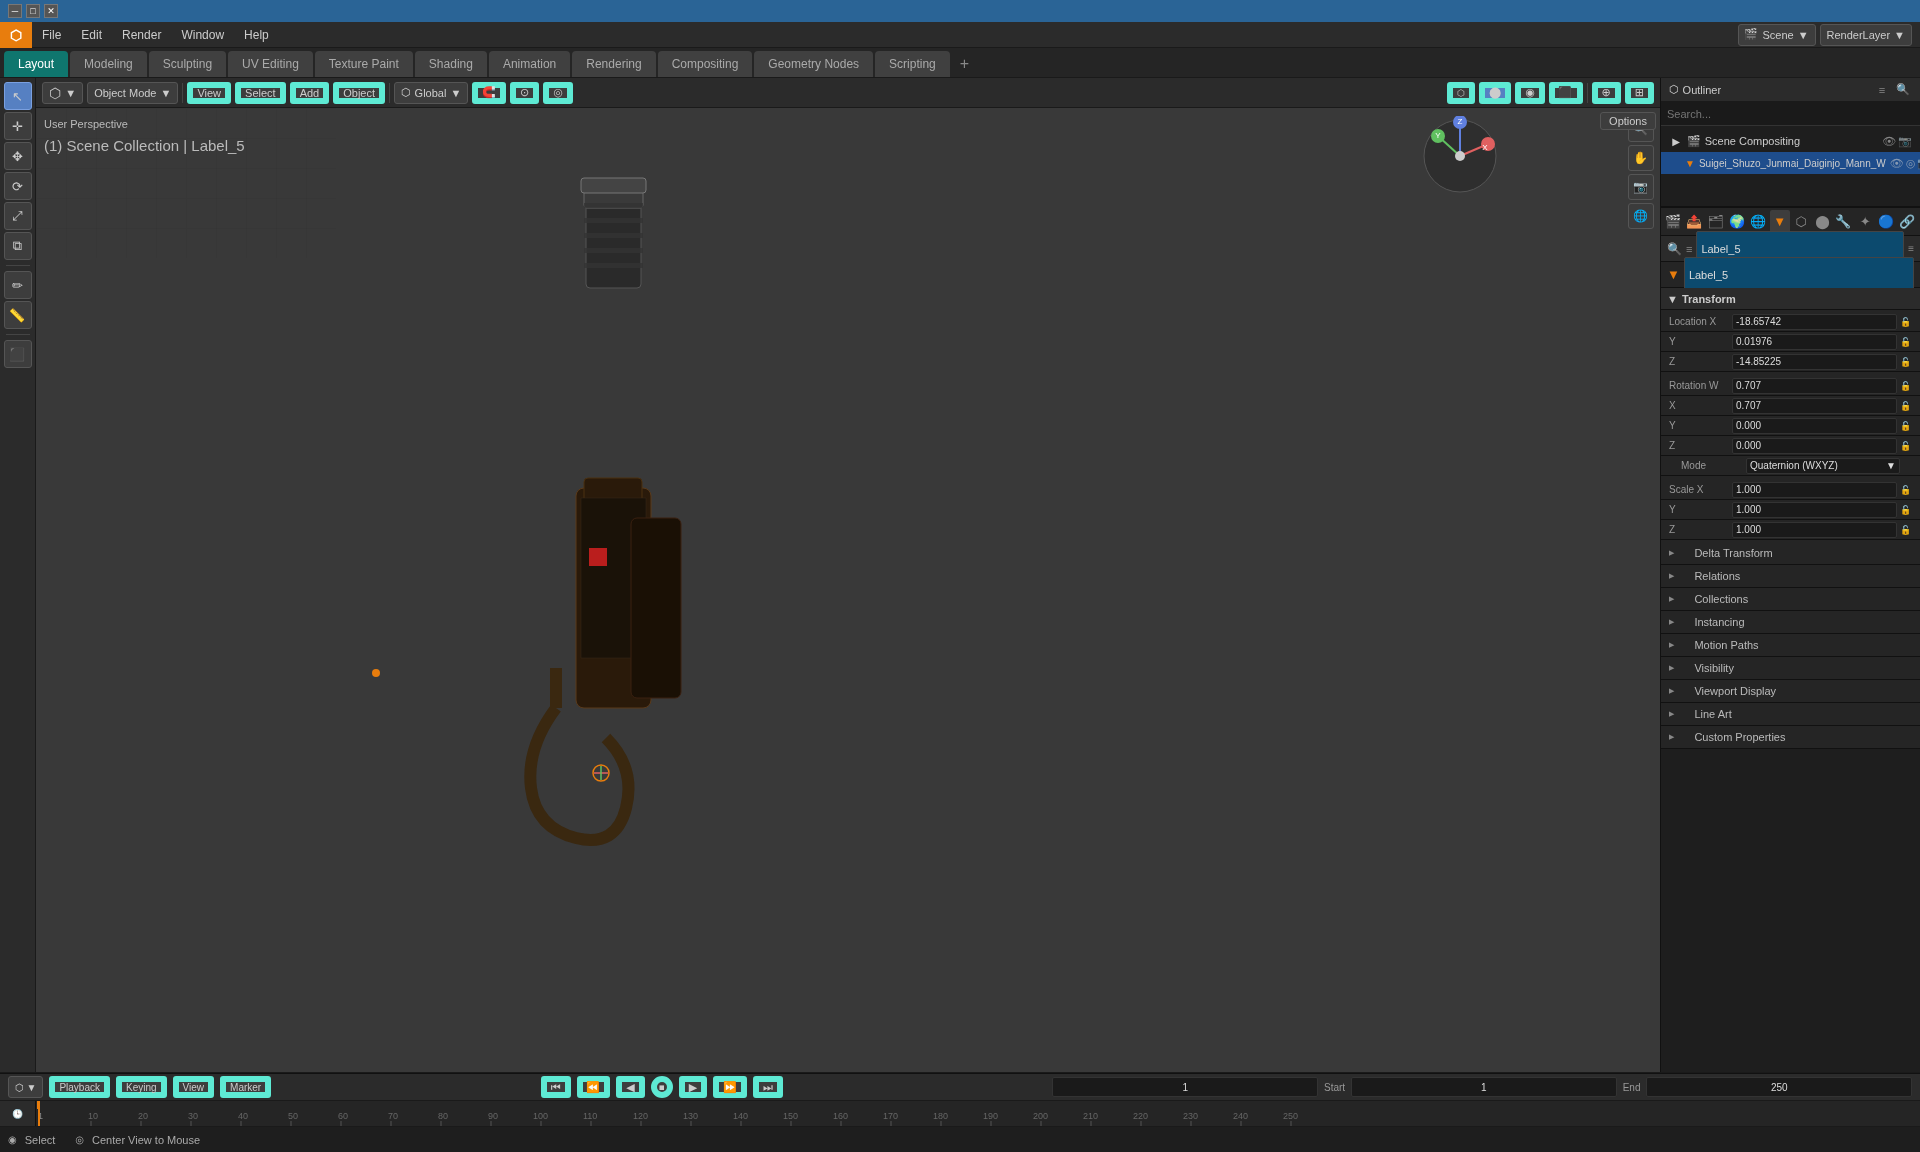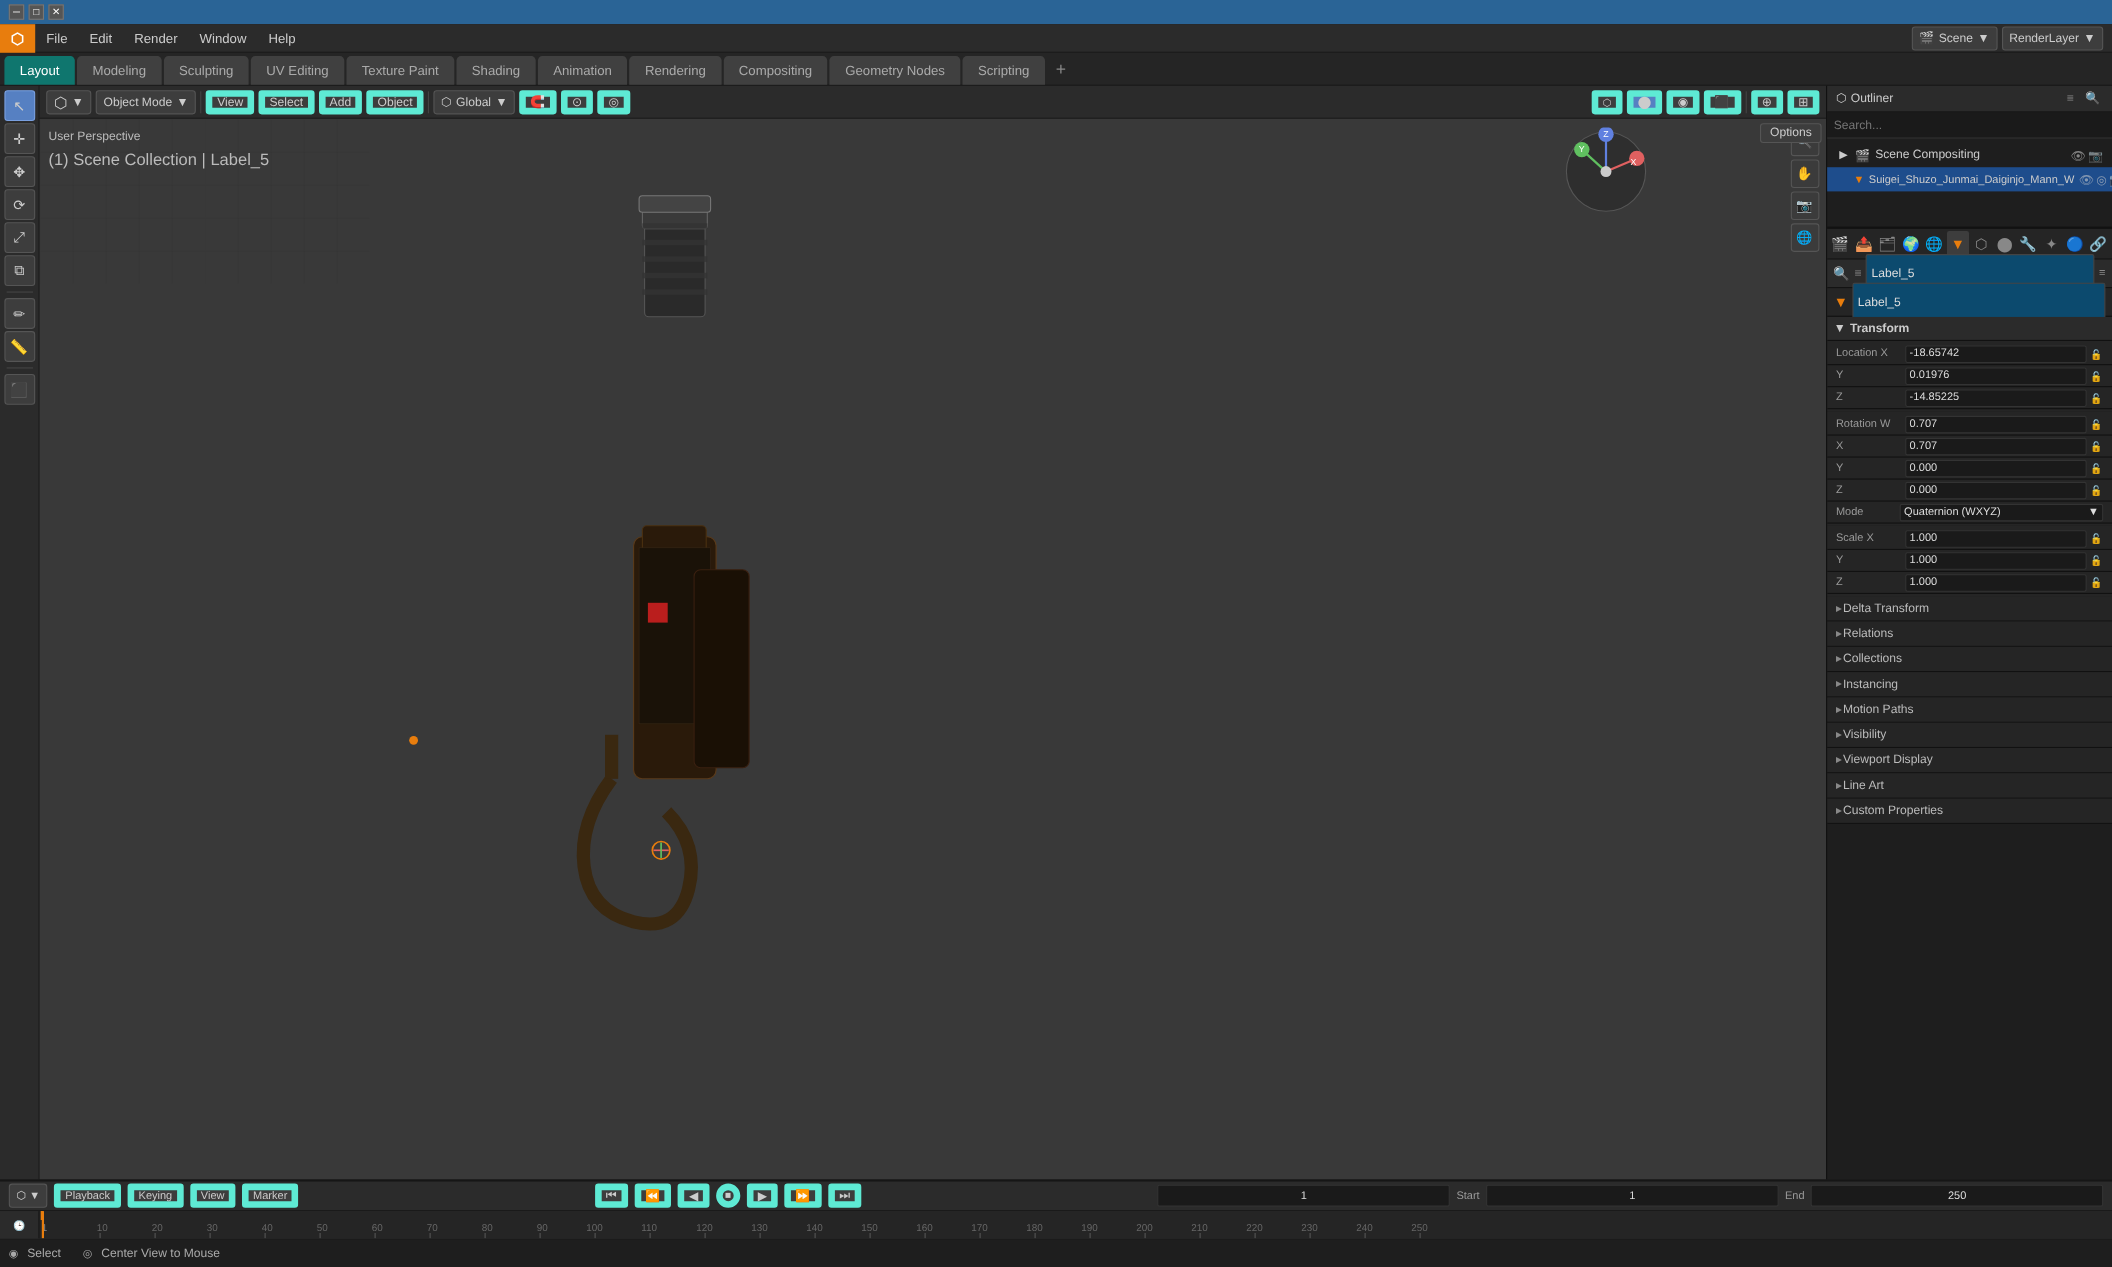--- a/index.html
+++ b/index.html
@@ -491,52 +491,53 @@
     }
     .flock {
       width: 12px; color: #777; font-size: 9px;
       cursor: pointer; flex-shrink: 0;
     }
 
     
     .dropdown-row {
       display: flex; align-items: center;
       height: 20px;
-      padding: 0 8px;
-      gap: 13px;
+      padding: 0 20px;
+      gap: 0;
       border-bottom: 1px solid #111;
     }
     .dl {
       width: 45px;
       font-size: 10px;
       color: #999;
       flex-shrink: 0;
     }
     .dd {
       flex: 1;
       height: 16px;
       background: #1a1a1a;
       border: 1px solid #333;
       border-radius: 2px;
       padding: 0 3px;
       font-size: 10px;
       color: #ddd;
       display: flex; align-items: center;
       justify-content: space-between;
       cursor: pointer;
+      margin-left: 20px;
     }
 
     
     .coll-section {
       border-bottom: 1px solid #111;
     }
     .coll-header {
       height: 22px;
       display: flex; align-items: center;
-      padding: 0 8px; gap: 1px;
+      padding: 0 8px; gap: 20px;
       cursor: pointer;
       font-size: 11px; color: #bbb;
       background: #252525;
     }
     .coll-arrow { font-size: 7px; color: #888; }
   </style>
 </head>
 <body>
 
 <div id="title-bar">

